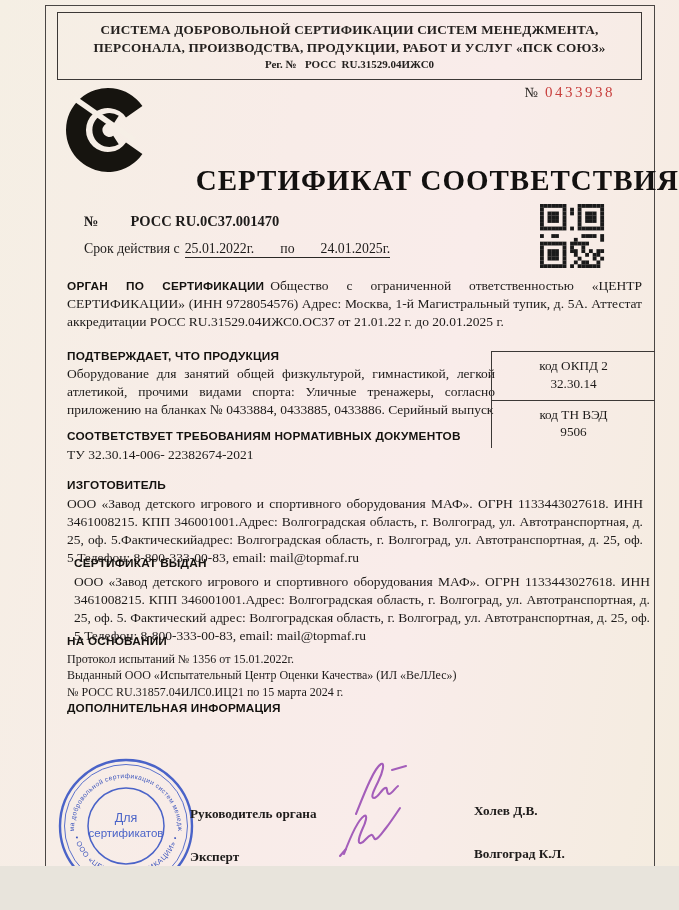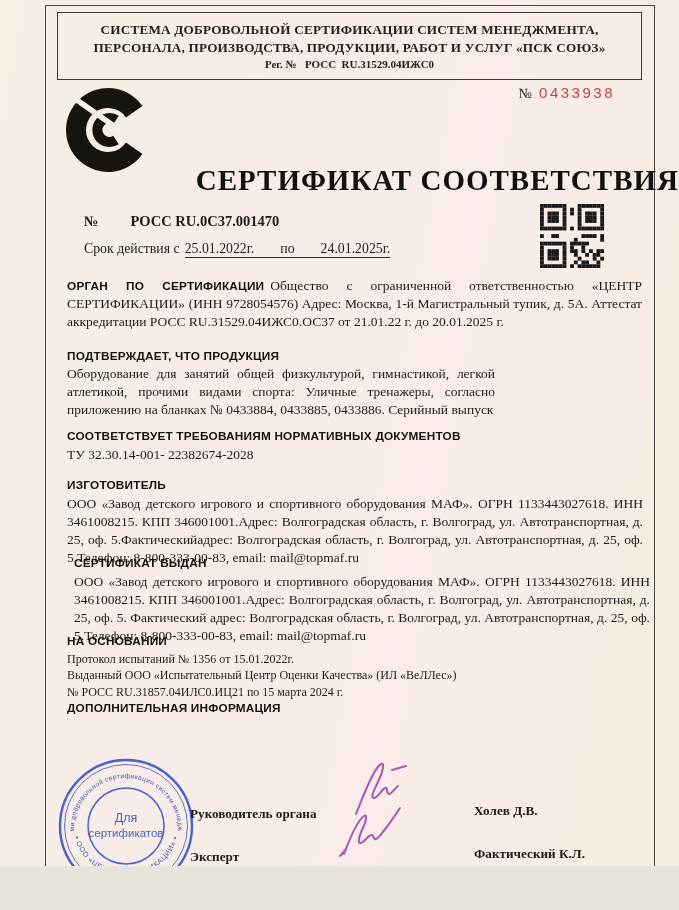--- a/index.html
+++ b/index.html
@@ -11,21 +11,21 @@
   .abs{position:absolute;}
   .outer-border{left:45px;top:5px;width:608px;height:895px;border:1.6px solid #4a4644;}
   .header-box{
     left:57px;top:12px;width:583px;height:66px;border:1.4px solid #3c3836;
     display:flex;flex-direction:column;justify-content:center;align-items:center;gap:2px;
   }
   .header-line{font-weight:bold;font-size:13.2px;letter-spacing:.2px;color:#24211f;}
   .header-reg{font-weight:bold;font-size:11px;white-space:pre;color:#24211f;}
   .serial{top:84px;right:64px;font-size:14px;}
   .serial .lbl{font-size:14px;color:#2a2724;margin-right:7px;}
-  .serial .num{font-family:Liberation Sans, sans-serif;font-size:15px;letter-spacing:2.5px;color:#c8403e;}
+  .serial .num{font-family:Liberation Serif, serif;font-size:15px;letter-spacing:2.5px;color:#c8403e;}
   .logo{left:58px;top:86px;}
   .doc-title{
     left:0;top:164px;width:100%;text-align:right;margin:0;
     font-size:29px;font-weight:bold;letter-spacing:1px;color:#131110;
   }
   .cert-no{left:84px;top:213px;font-weight:bold;font-size:14.5px;}
   .cert-no .val{margin-left:32px;}
   .validity{left:84px;top:241px;font-size:13.8px;}
   .validity .u{border-bottom:1.2px solid #2a2825;padding-bottom:1px;margin-left:5px;}
   .validity .gap{margin:0 26px;}
@@ -237,23 +237,33 @@
       <rect x="15" y="16" width="1.02" height="1.02" fill="#1a1a1a"></rect>
     </svg>
 
   <p class="abs para sec-org">
     <span class="h-sans inline-h">ОРГАН ПО СЕРТИФИКАЦИИ</span><span>Общество с ограниченной ответственностью «ЦЕНТР СЕРТИФИКАЦИИ» (ИНН 9728054576) Адрес: Москва, 1-й Магистральный тупик, д. 5А. Аттестат аккредитации РОСС RU.31529.04ИЖС0.ОС37 от 21.01.22 г. до 20.01.2025 г.</span>
   </p>
 
   <div class="abs h-sans sec-product-h">ПОДТВЕРЖДАЕТ, ЧТО ПРОДУКЦИЯ</div>
   <p class="abs para sec-product-b">Оборудование для занятий общей физкультурой, гимнастикой, легкой атлетикой, прочими видами спорта: Уличные тренажеры, согласно приложению на бланках № 0433884, 0433885, 0433886. Серийный выпуск</p>
 
+  <div class="abs codes-box">
+    <div class="codes-cell first">
+      <div>код ОКПД 2</div>
+      <div>32.30.14</div>
+    </div>
+    <div class="codes-cell">
+      <div>код ТН ВЭД</div>
+      <div>9506</div>
+    </div>
+  </div>
 
   <div class="abs h-sans sec-req-h">СООТВЕТСТВУЕТ ТРЕБОВАНИЯМ НОРМАТИВНЫХ ДОКУМЕНТОВ</div>
-  <div class="abs sec-req-t">ТУ 32.30.14-001- 22382674-2028</div>
+  <div class="abs sec-req-t">ТУ 32.30.14-006- 22382674-2021</div>
 
   <div class="abs sec-block sec-man">
     <span class="h-sans">ИЗГОТОВИТЕЛЬ</span>
     <p class="para">ООО «Завод детского игрового и спортивного оборудования МАФ». ОГРН 1133443027618. ИНН 3461008215. КПП 346001001.Адрес: Волгоградская область, г. Волгоград, ул. Автотранспортная, д. 25, оф. 5.Фактическийадрес: Волгоградская область, г. Волгоград, ул. Автотранспортная, д. 25, оф. 5.Телефон: 8-800-333-00-83, email: mail@topmaf.ru</p>
   </div>
 
   <div class="abs sec-block sec-iss">
     <span class="h-sans">СЕРТИФИКАТ ВЫДАН</span>
     <p class="para">ООО «Завод детского игрового и спортивного оборудования МАФ». ОГРН 1133443027618. ИНН 3461008215. КПП 346001001.Адрес: Волгоградская область, г. Волгоград, ул. Автотранспортная, д. 25, оф. 5. Фактический адрес: Волгоградская область, г. Волгоград, ул. Автотранспортная, д. 25, оф. 5.Телефон: 8-800-333-00-83, email: mail@topmaf.ru</p>
   </div>
@@ -283,21 +293,21 @@
     <text font-family="Liberation Sans, sans-serif" font-size="7.2" fill="#3f57bd" letter-spacing="0.6">
       <textPath href="#arcBot" startOffset="50%" text-anchor="middle">• ООО «ЦЕНТР СЕРТИФИКАЦИИ» •</textPath>
     </text>
     <text x="74" y="70" text-anchor="middle" font-family="Liberation Sans, sans-serif" font-size="12.5" fill="#4a63c8">Для</text>
     <text x="74" y="85" text-anchor="middle" font-family="Liberation Sans, sans-serif" font-size="11.5" fill="#4a63c8">сертификатов</text>
   </svg>
 
   <div class="abs sig-label lbl-head">Руководитель органа</div>
   <div class="abs sig-label lbl-exp">Эксперт</div>
   <div class="abs sig-label name-head">Холев Д.В.</div>
-  <div class="abs sig-label name-exp">Фактический К.Л.</div>
+  <div class="abs sig-label name-exp">Волгоград К.Л.</div>
 
   <svg class="abs signature" width="135" height="108" viewBox="0 0 135 108">
     <g fill="none" stroke="#9b4fb5" stroke-width="2.1" stroke-linecap="round" opacity="0.9">
       <path d="M34 58 C42 38 52 12 59 8 C63 6 61 16 56 26 C52 34 48 42 52 42 C56 42 59 34 63 32 C66 30 64 38 67 38 C70 38 73 32 76 30"></path>
       <path d="M70 14 L84 10"></path>
       <path d="M22 98 C28 82 36 64 42 60 C46 58 44 66 40 74 C37 81 35 88 39 87 C43 86 45 80 49 79 C52 78 51 84 54 83 C57 82 60 77 64 72 C68 67 74 58 78 52"></path>
       <path d="M18 100 L24 93"></path>
     </g>
   </svg>
 

